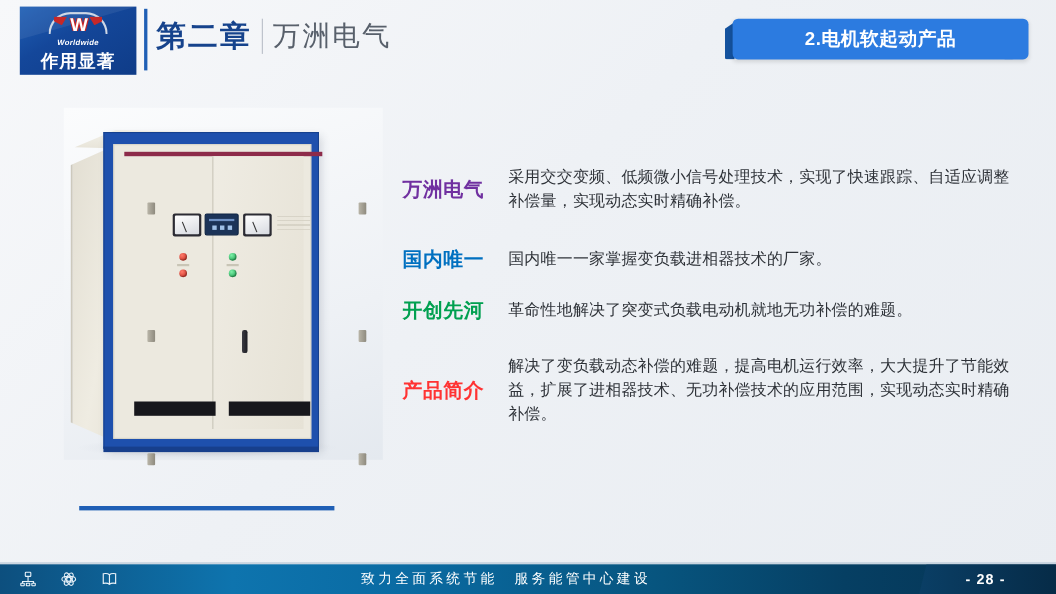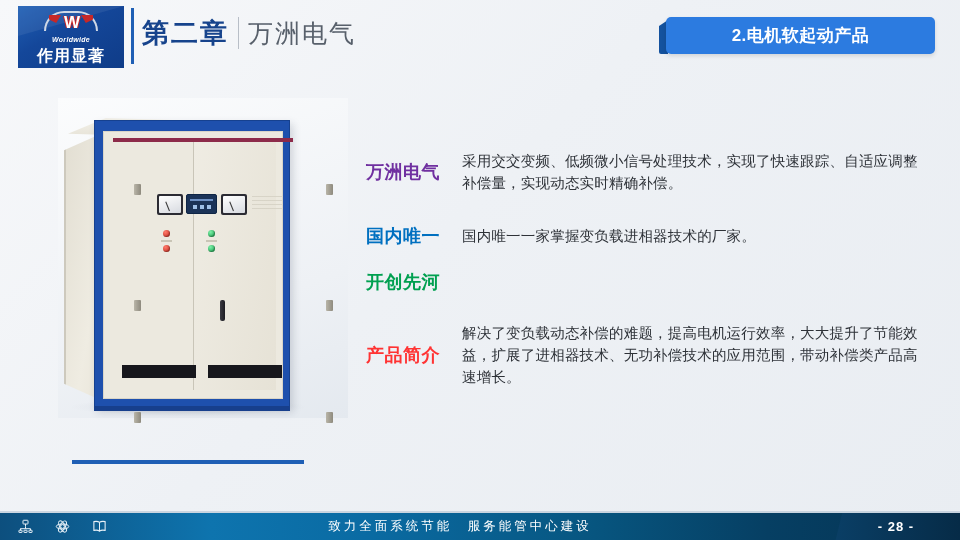--- a/index.html
+++ b/index.html
@@ -534,25 +534,26 @@
       <div class="feature-text">采用交交变频、低频微小信号处理技术，实现了快速跟踪、自适应调整补偿量，实现动态实时精确补偿。</div>
     </div>
 
     <div class="feature" id="f2">
       <div class="feature-label" style="color:#0070C0">国内唯一</div>
       <div class="feature-text">国内唯一一家掌握变负载进相器技术的厂家。</div>
     </div>
 
     <div class="feature" id="f3">
       <div class="feature-label" style="color:#00A050">开创先河</div>
+      <div class="feature-text">革命性地解决了突变式负载电动机就地无功补偿的难题。</div>
     </div>
 
     <div class="feature" id="f4">
       <div class="feature-label" style="color:#FF3333">产品简介</div>
-      <div class="feature-text">解决了变负载动态补偿的难题，提高电机运行效率，大大提升了节能效益，扩展了进相器技术、无功补偿技术的应用范围，带动补偿类产品高速增长。</div>
+      <div class="feature-text">解决了变负载动态补偿的难题，提高电机运行效率，大大提升了节能效益，扩展了进相器技术、无功补偿技术的应用范围，实现动态实时精确补偿。</div>
     </div>
 
   </div>
 
   <div class="footer-topline"></div>
   <div id="footer">
 
     <div class="footer-icons">
       <span>
         <svg width="15" height="15" viewBox="0 0 24 24" fill="none" stroke="#e8f1f8" stroke-width="1.6">

